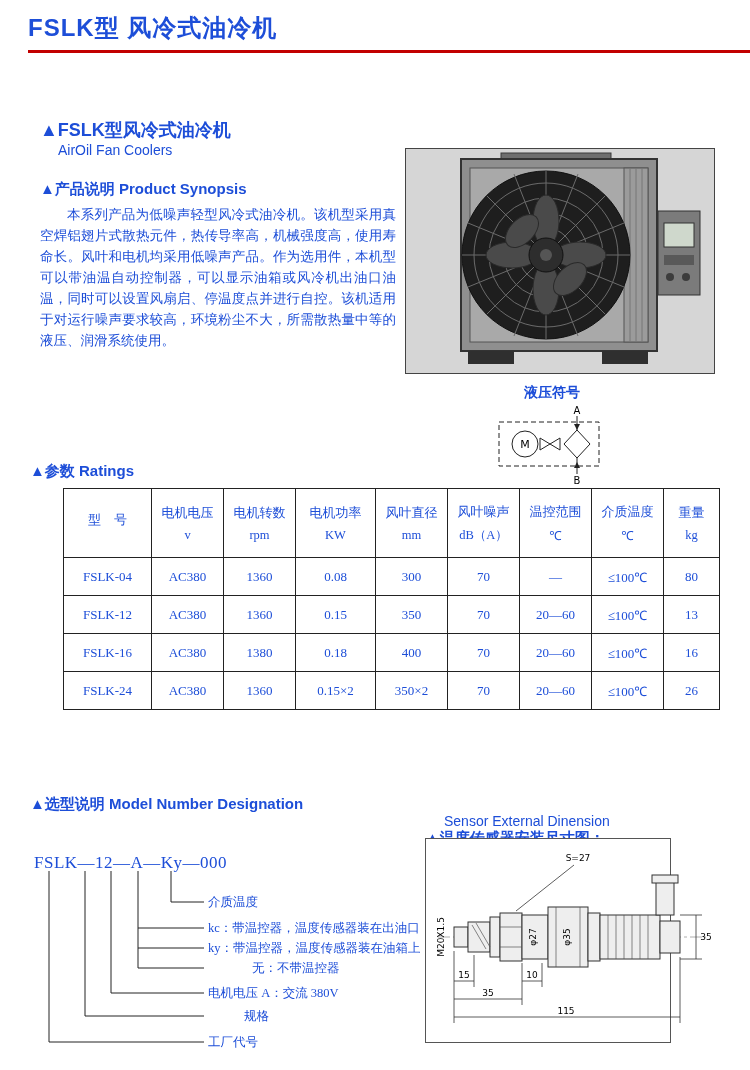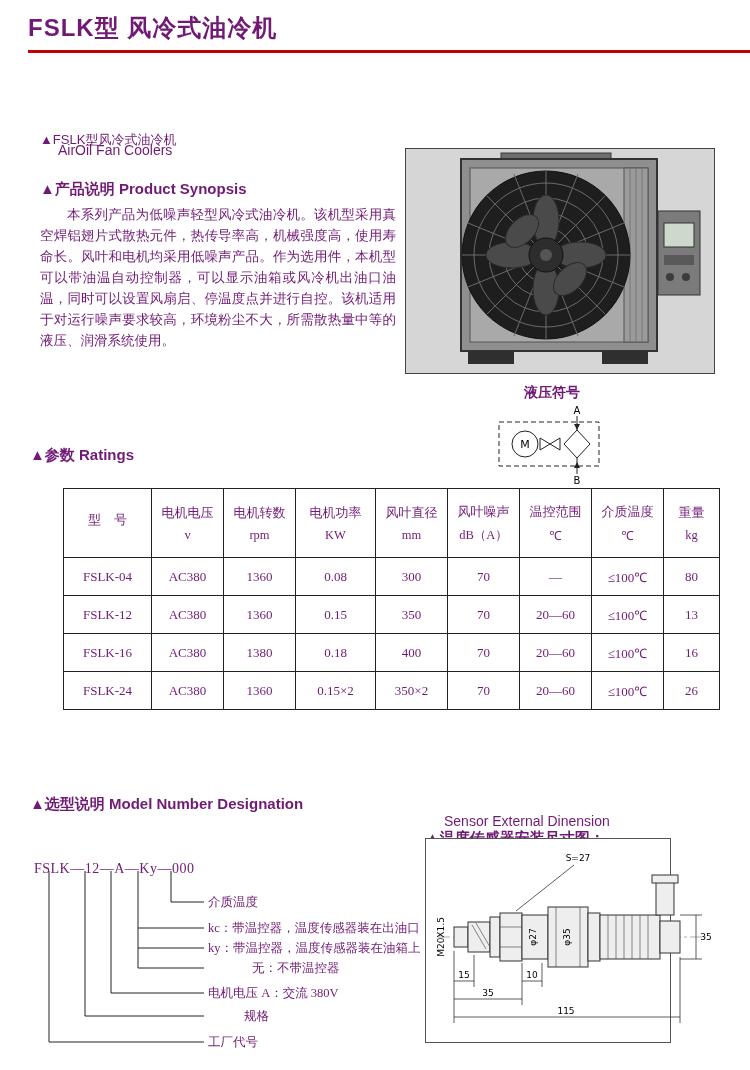--- a/index.html
+++ b/index.html
@@ -1,57 +1,57 @@
 <!DOCTYPE html>
 <html><head>
 <meta charset="utf-8">
 <style>
   html,body{margin:0;padding:0;background:#fff;}
   .page{position:relative;width:750px;height:1070px;background:#ffffff;
-        font-family:"Liberation Serif",serif;color:#701a75;overflow:hidden;}
+        font-family:"Liberation Serif",serif;color:#1d4ed8;overflow:hidden;}
 
   .main-title{position:absolute;left:28px;top:12px;font-family:"Liberation Sans",sans-serif;
               font-weight:bold;font-size:24px;letter-spacing:1px;}
   .red-rule{position:absolute;left:28px;right:0;top:50px;height:3px;background:#c20000;}
 
   .intro-h{position:absolute;left:40px;top:118px;font-family:"Liberation Sans",sans-serif;
-           font-weight:normal;font-size:13px;margin-top:13px;}
+           font-weight:bold;font-size:18px;}
   .intro-sub{position:absolute;left:58px;top:142px;font-family:"Liberation Sans",sans-serif;
              font-size:14px;}
 
   .syn-h{position:absolute;left:40px;top:180px;font-family:"Liberation Sans",sans-serif;
          font-weight:bold;font-size:15px;}
   .syn-body{position:absolute;left:40px;top:204px;width:356px;font-size:13.5px;
             line-height:21px;text-align:justify;text-indent:2em;}
 
   .photo-box{position:absolute;left:405px;top:148px;width:310px;height:226px;
              border:1px solid #444;background:#d6d6d6;box-sizing:border-box;}
 
   .hyd{position:absolute;left:462px;top:384px;width:180px;text-align:center;}
   .hyd-title{font-family:"Liberation Sans",sans-serif;font-weight:bold;font-size:14px;margin-bottom:2px;}
 
-  .ratings-h{position:absolute;left:30px;top:446px;font-family:"Liberation Sans",sans-serif;
+  .ratings-h{position:absolute;left:30px;top:462px;font-family:"Liberation Sans",sans-serif;
              font-weight:bold;font-size:15px;}
 
   table.ratings{position:absolute;left:63px;top:488px;border-collapse:collapse;
                 font-size:13px;background:#fff;border-radius:16px;}
   table.ratings th,table.ratings td{border:1px solid #222;text-align:center;padding:0 2px;}
   table.ratings th{height:68px;font-weight:normal;}
   table.ratings td{height:37px;}
   .th-unit{margin-top:6px;font-size:12.5px;}
 
   .model-h{position:absolute;left:30px;top:795px;font-family:"Liberation Sans",sans-serif;
            font-weight:bold;font-size:15px;}
   .sensor-h1{position:absolute;left:425px;top:793px;font-family:"Liberation Sans",sans-serif;
              font-weight:bold;font-size:15px;margin-top:36px;}
   .sensor-h2{position:absolute;left:444px;top:813px;font-family:"Liberation Sans",sans-serif;
              font-size:14px;}
 
   .model-diagram{position:absolute;left:30px;top:845px;width:400px;height:215px;}
-  .model-code{position:absolute;left:4px;top:8px;font-size:14px;letter-spacing:0.5px;margin-top:8px;}
+  .model-code{position:absolute;left:4px;top:8px;font-size:17px;letter-spacing:0.5px;}
   .md-lines{position:absolute;left:0;top:0;width:400px;height:215px;}
   .note{position:absolute;left:178px;font-size:12.5px;white-space:nowrap;line-height:16px;}
   .note-1{top:49px;}.note-2{top:75px;}.note-3{top:95px;}.note-4{top:115px;margin-left:44px;}
   .note-5{top:140px;}.note-6{top:163px;margin-left:36px;}.note-7{top:189px;}
 
   .sensor-box{position:absolute;left:425px;top:838px;width:246px;height:205px;
               border:1px solid #555;background:#fff;box-sizing:border-box;}
   svg{display:block;}
   svg text{font-family:"DejaVu Sans",sans-serif;}
 </style>

